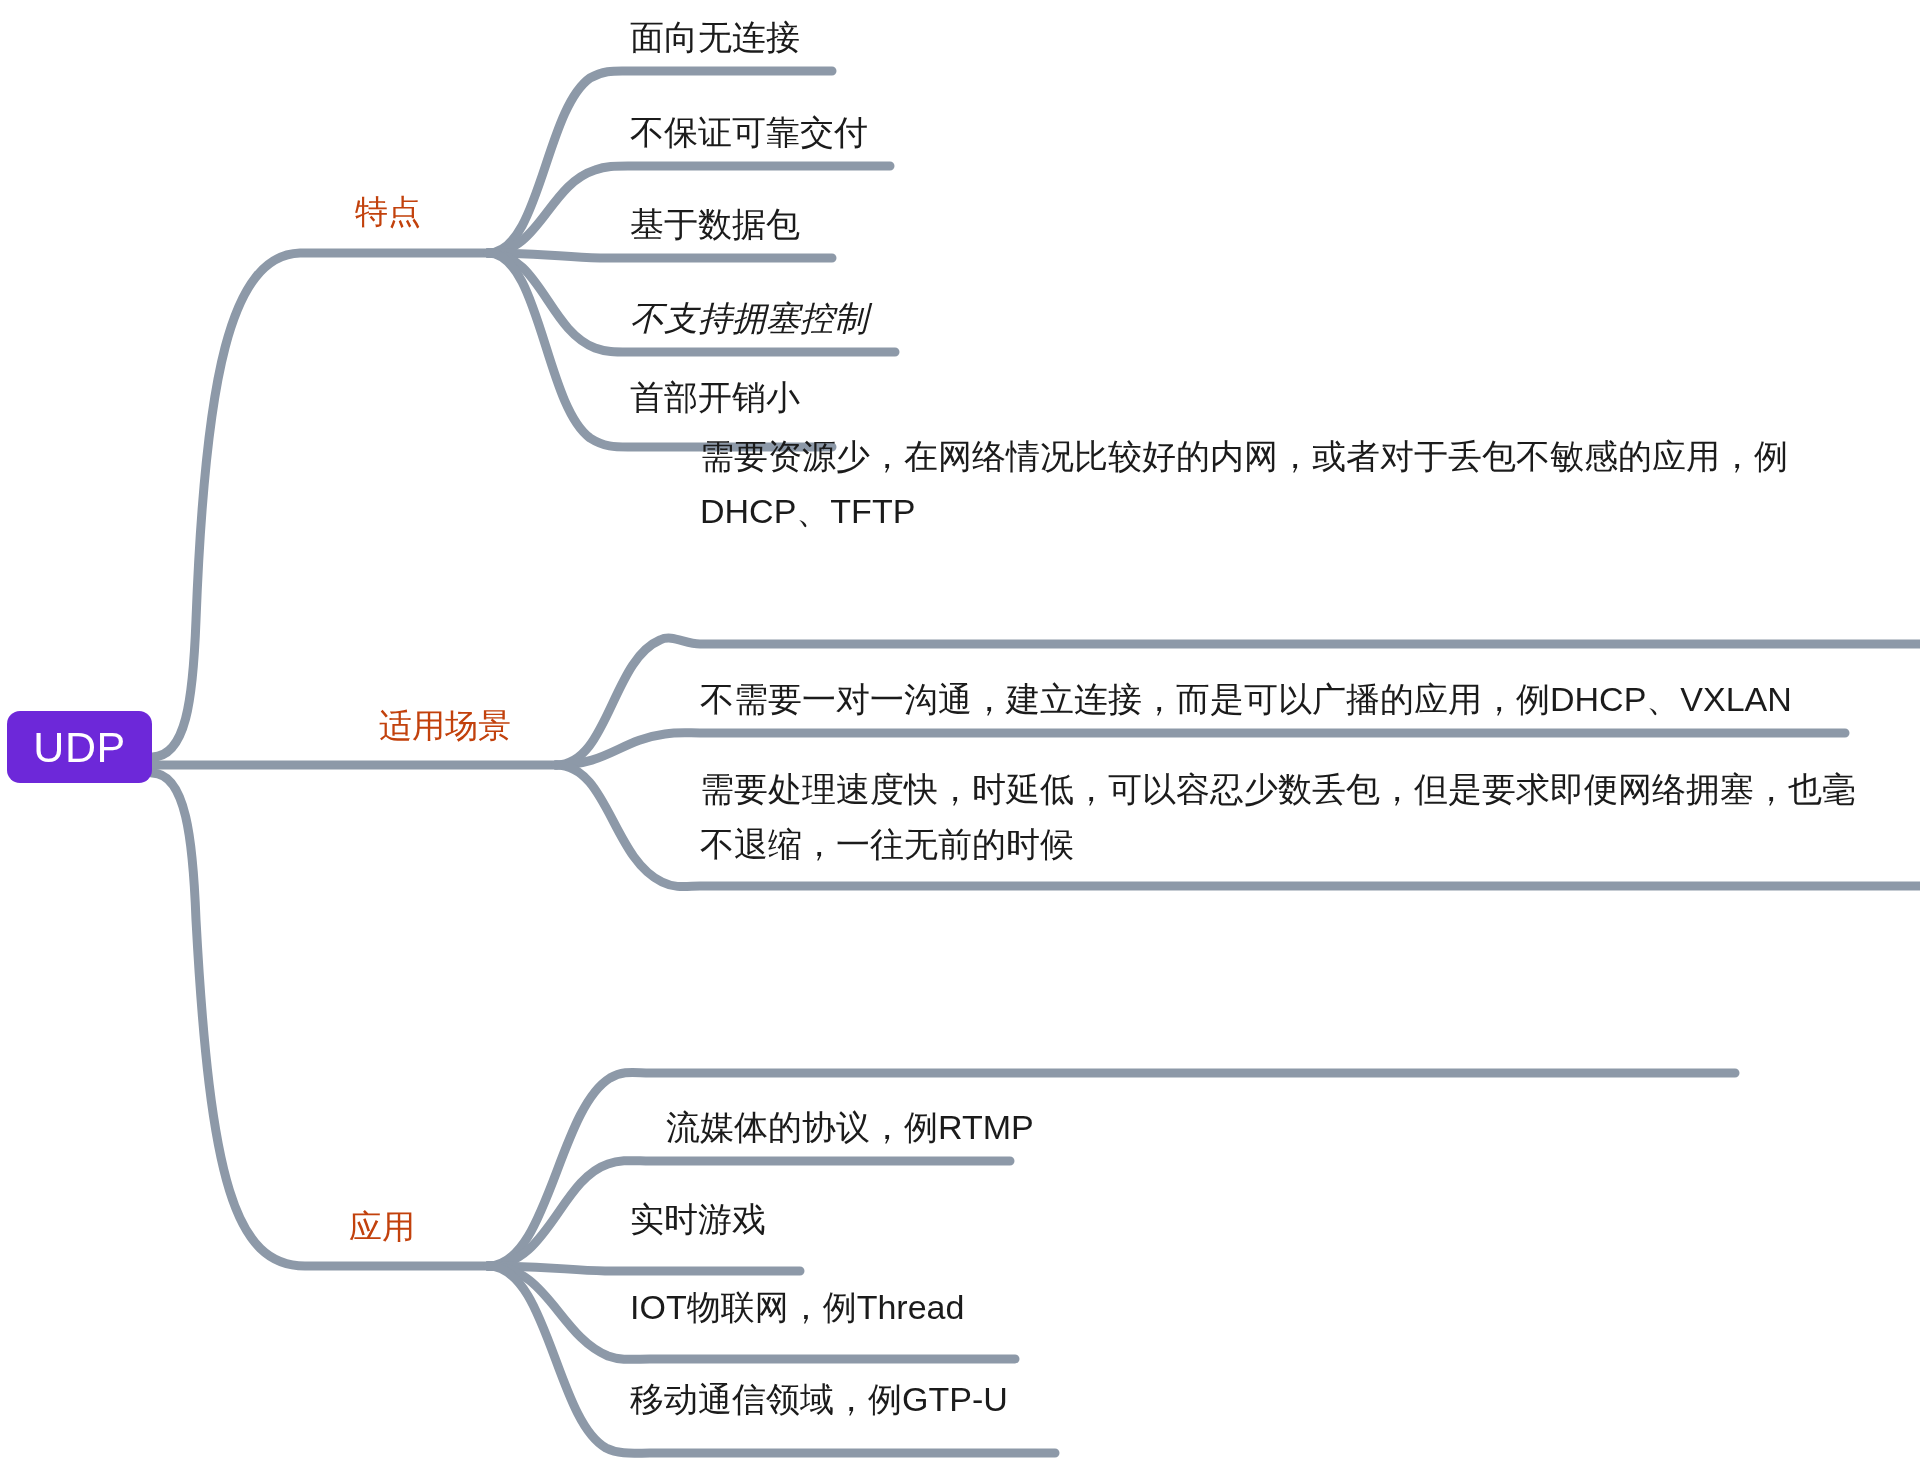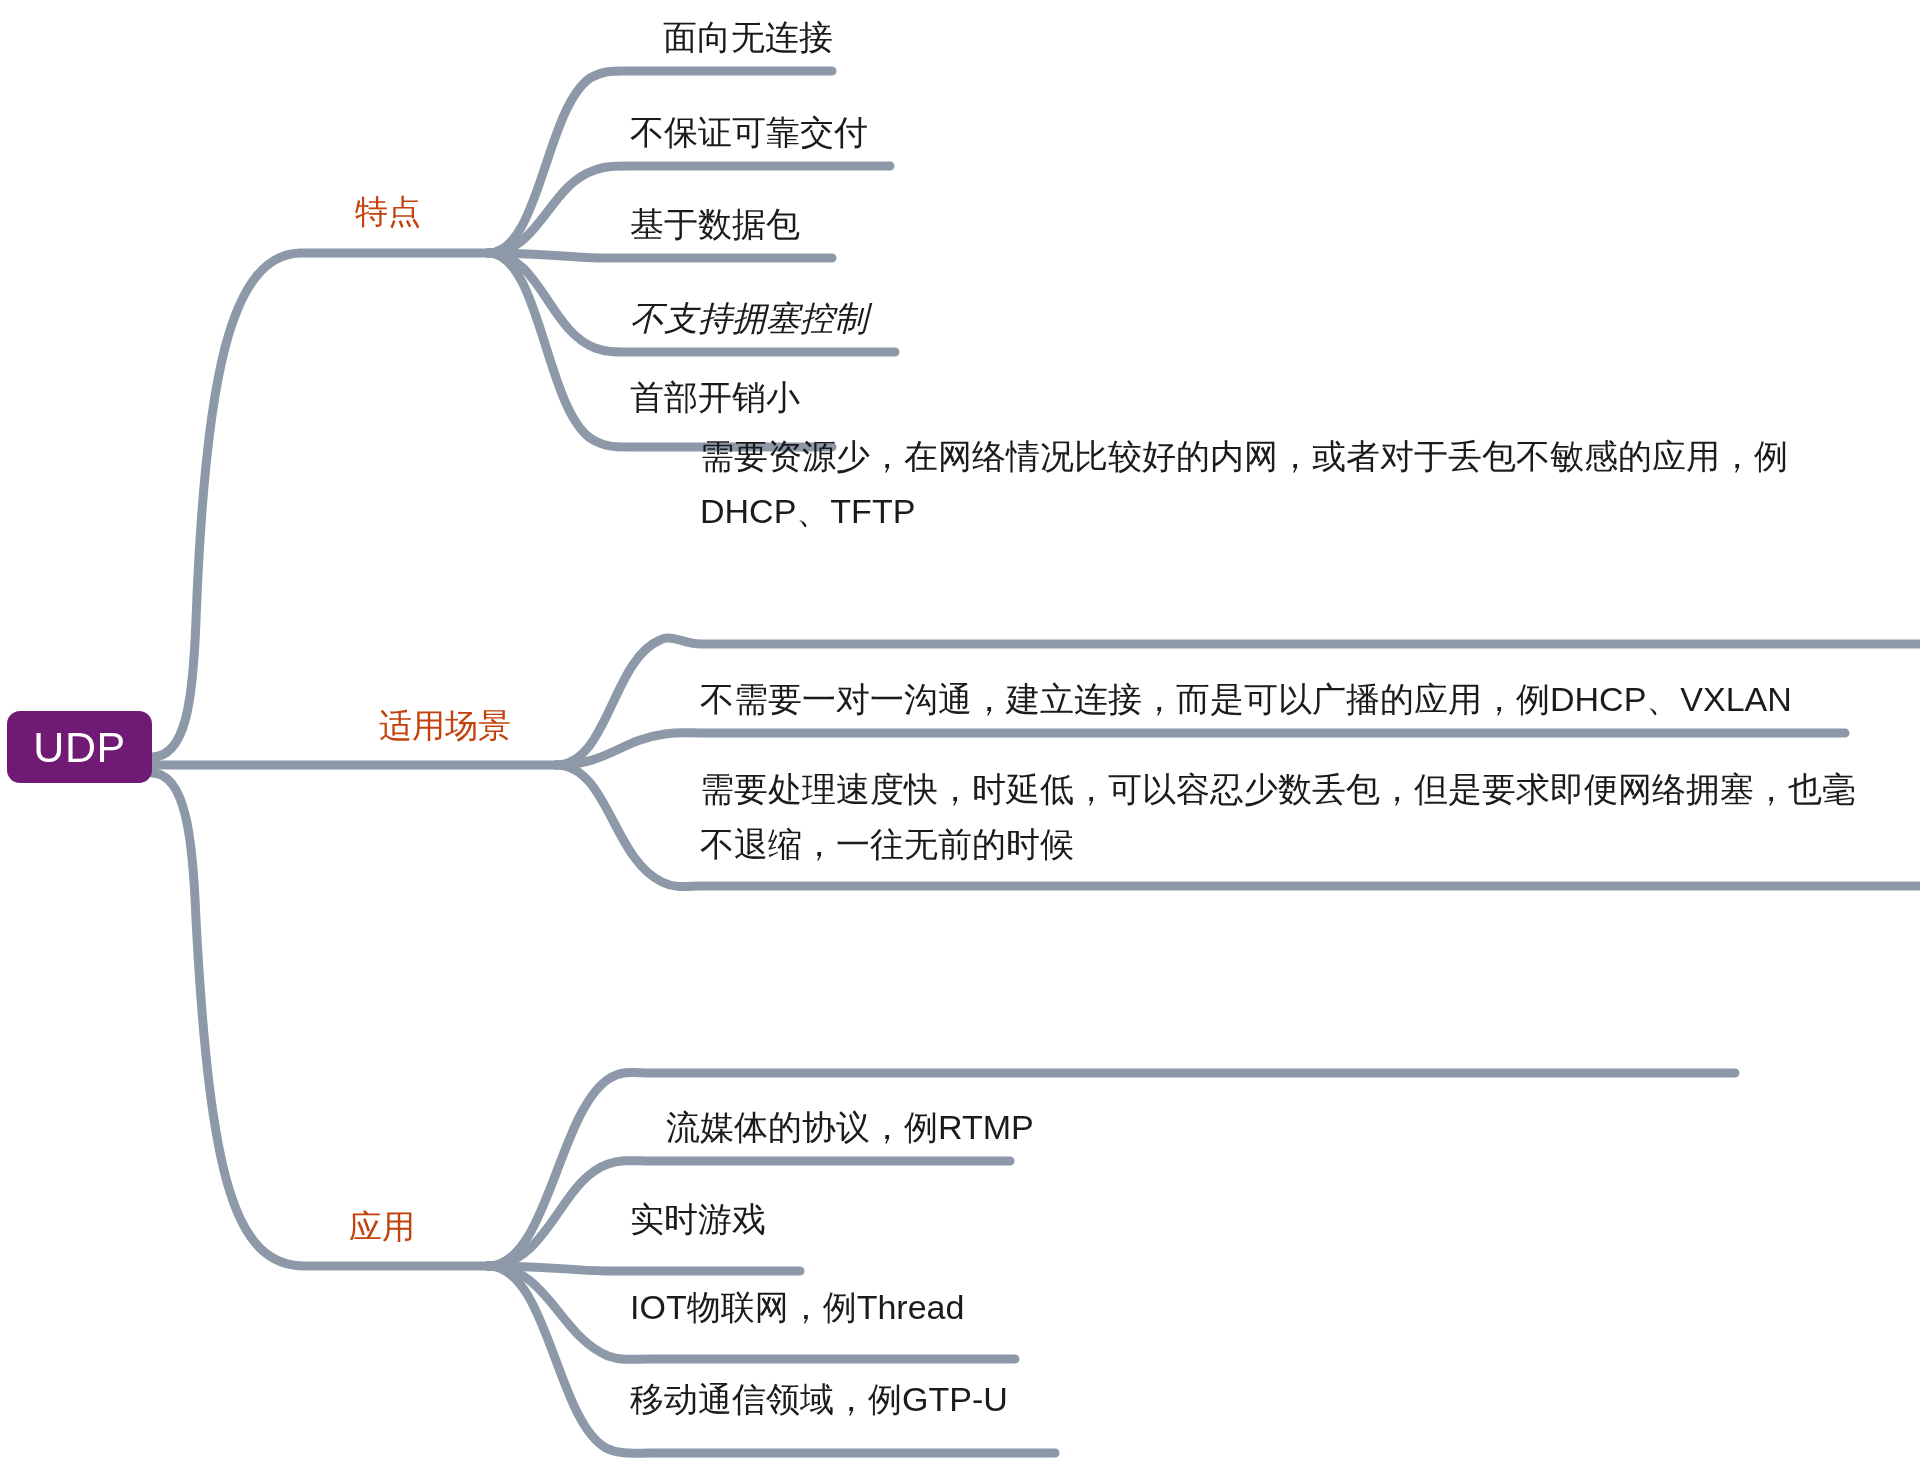--- a/index.html
+++ b/index.html
@@ -25,21 +25,21 @@
     top: 0;
     width: 1920px;
     height: 1460px;
   }
   .root-node {
     position: absolute;
     left: 7px;
     top: 711px;
     width: 145px;
     height: 72px;
-    background: #701a75;
+    background: #6d28d9;
     border-radius: 13px;
     display: flex;
     align-items: center;
     justify-content: center;
     box-sizing: border-box;
   }
   .root-label {
     color: #ffffff;
     font-size: 43px;
     line-height: 1;
@@ -96,21 +96,21 @@
   </svg>
 
   <div class="root-node">
     <span class="root-label">UDP</span>
   </div>
 
   <div class="branch-label" style="left:355px; top:191px;">特点</div>
   <div class="branch-label" style="left:357px; top:705px;margin-left:22px;">适用场景</div>
   <div class="branch-label" style="left:349px; top:1206px;">应用</div>
 
-  <div class="leaf-label" style="left:630px; top:10px;margin-left:33px;">面向无连接</div>
+  <div class="leaf-label" style="left:630px; top:10px;">面向无连接</div>
   <div class="leaf-label" style="left:630px; top:105px;">不保证可靠交付</div>
   <div class="leaf-label" style="left:630px; top:197px;">基于数据包</div>
   <div class="leaf-label" style="left:630px; top:291px;font-style:italic;">不支持拥塞控制</div>
   <div class="leaf-label" style="left:630px; top:370px;text-align:center;">首部开销小</div>
 
   <div class="leaf-label" style="left:700px; top:429px; width:1180px;">需要资源少，在网络情况比较好的内网，或者对于丢包不敏感的应用，例
 DHCP、TFTP</div>
   <div class="leaf-label" style="left:700px; top:672px; width:1180px;">不需要一对一沟通，建立连接，而是可以广播的应用，例DHCP、VXLAN</div>
   <div class="leaf-label" style="left: 700px; width: 1180px; top: 762px;">需要处理速度快，时延低，可以容忍少数丢包，但是要求即便网络拥塞，也毫
 不退缩，一往无前的时候</div>

